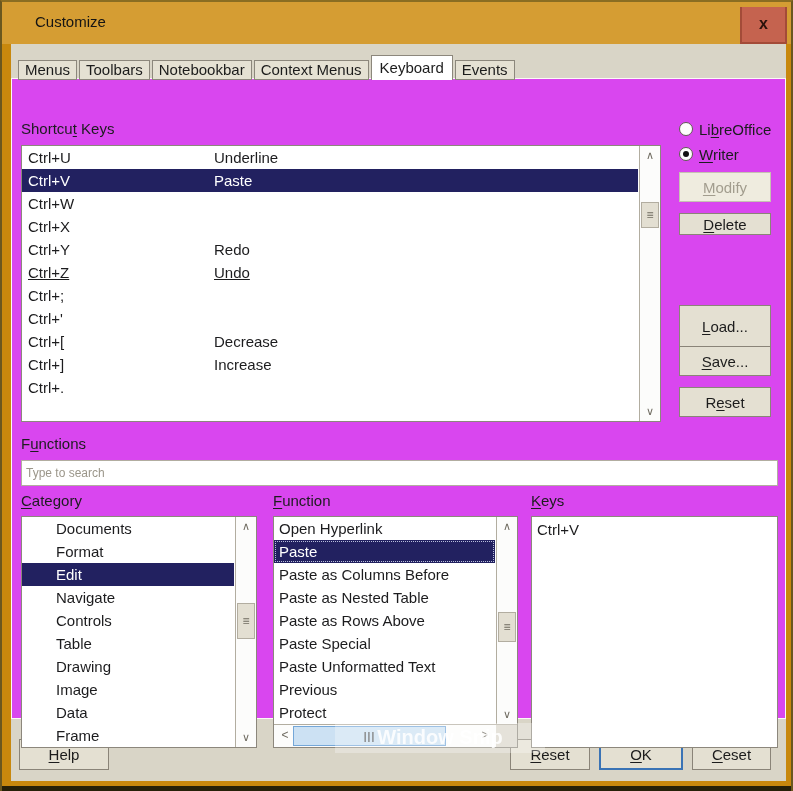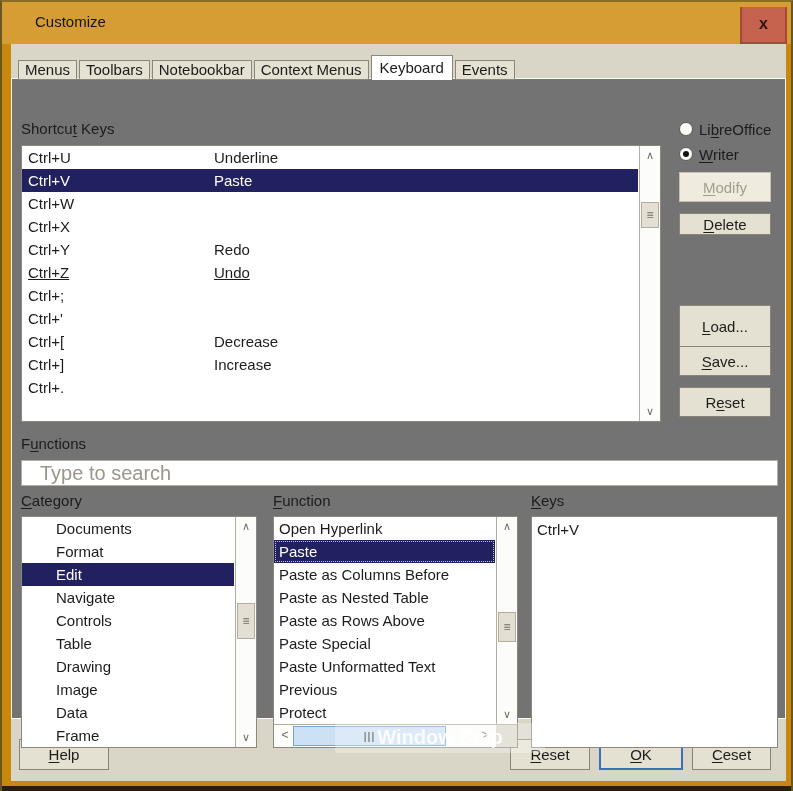--- a/index.html
+++ b/index.html
@@ -14,21 +14,21 @@
             border:2px solid #a34b38;border-top:none;color:#2a120b;font-weight:bold;
             font-size:16px;text-align:center;line-height:33px;cursor:default;}
   
   #dialogbody{left:9px;top:42px;width:775px;height:737px;background:#D9D5C7;}
   #bottomband{left:0;bottom:0;width:100%;height:5px;background:#262008;z-index:60;}
   
   #tabstrip{left:7px;top:11px;display:flex;align-items:flex-end;gap:2px;z-index:3;}
   .tab{height:20px;background:#E5E1D3;border:1px solid #8c877c;font-size:15px;color:#1c1c1c;
        padding:0 6px;line-height:18px;white-space:nowrap;}
   .tab.active{height:25px;background:#ffffff;border-bottom:none;line-height:23px;padding:0 8px;z-index:4;}
-  #tabpage{left:0;top:34px;width:775px;height:641px;background:#737373;border:1px solid #fbfaf6;z-index:1;}
+  #tabpage{left:0;top:34px;width:775px;height:641px;background:#d946ef;border:1px solid #fbfaf6;z-index:1;}
   
   .lbl{font-size:15px;color:#1c1c1e;white-space:nowrap;}
   .mn{text-decoration:underline;text-underline-offset:2px;}
   
   .listbox{background:#ffffff;border:1px solid #8c877c;}
   .row{position:absolute;left:0;height:23px;font-size:15px;color:#1c1c1e;line-height:23px;
        white-space:nowrap;overflow:hidden;justify-content:center;}
   .row.sel{background:#222160;color:#ffffff;}
   .row.sel.focusring{outline:1px dotted #b9bedd;outline-offset:-2px;}
   
@@ -53,21 +53,21 @@
   .radiorow{display:flex;align-items:center;gap:6px;height:16px;cursor:default;}
   .radio{width:14px;height:14px;border:1px solid #5f5b52;border-radius:50%;background:#fdfdfc;position:relative;flex:none;}
   .radio.on::after{content:"";position:absolute;left:3px;top:3px;width:6px;height:6px;border-radius:50%;background:#111;}
   
   .btn{position:absolute;background:#E4E0D2;border:1px solid #8a8478;font-size:15px;color:#1c1c1c;
        display:flex;align-items:center;justify-content:center;white-space:nowrap;cursor:default;}
   .btn.disabled{background:#EFECDF;border-color:#c6c1b2;color:#a29d8e;}
   .btn.okfocus{border:2px solid #3A73B5;}
   
   #searchinput{position:absolute;left:9px;top:381px;width:757px;height:26px;background:#fff;
-               border:1px solid #b2ada0;font-size:20px;color:#1c1c1e;padding:0 18px;outline:none;}
+               border:1px solid #b2ada0;font-size:12px;color:#1c1c1e;padding:0 4px;outline:none;}
   #searchinput::placeholder{color:#9b968a;}
   
   #watermark{left:323px;top:644px;width:210px;height:30px;background:rgba(255,255,255,0.30);
              color:rgba(255,255,255,0.85);font-size:20px;text-align:center;line-height:29px;
              z-index:50;pointer-events:none;font-weight:bold;}
 </style>
 </head>
 <body>
 
 <div id="root">

